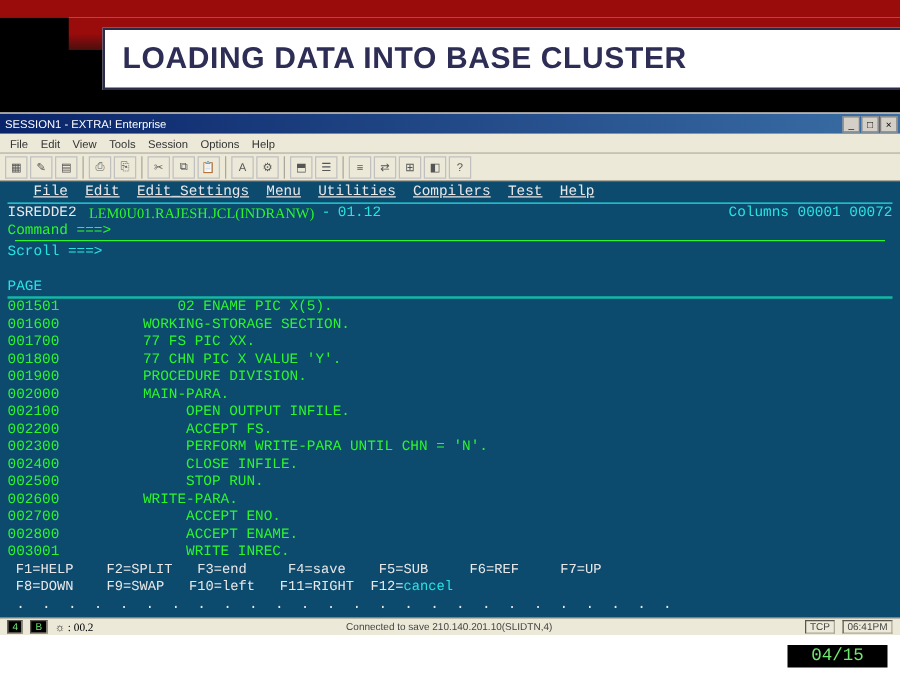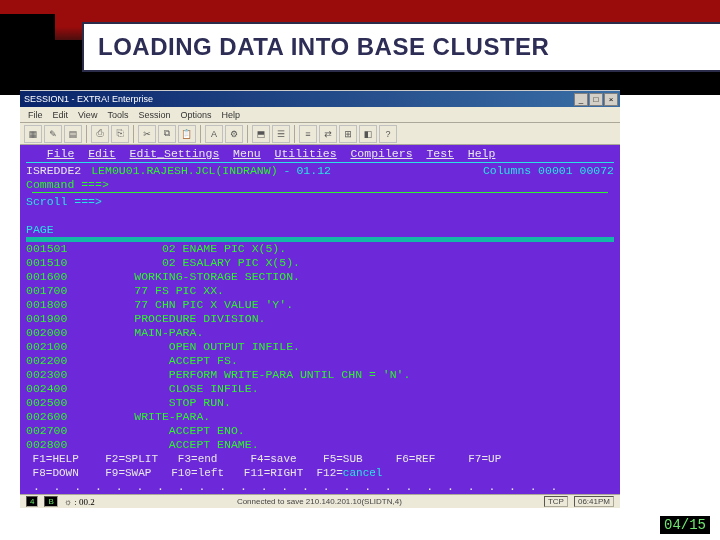--- a/index.html
+++ b/index.html
@@ -11,70 +11,70 @@
   .deco-red1 { position: absolute; top: 0; left: 0; width: 720px; height: 14px; background: #9a0b0b; }
   .deco-black1 { position: absolute; top: 14px; left: 0; width: 55px; height: 81px; background: #000; }
   .deco-red2 { position: absolute; top: 14px; left: 0; width: 720px; height: 26px; background: linear-gradient(to bottom, #9a0b0b 0%, #9a0b0b 50%, #4b0e0e 100%); }
   .deco-black2 { position: absolute; top: 40px; left: 0; width: 720px; height: 55px; background: #000; }
 
   
   .title-box { position: absolute; top: 22px; left: 82px; width: 680px; height: 50px; background: #fff; border: 2px solid #2b2b4a; display: flex; align-items: center; padding-left: 14px; }
   .title-box h1 { font-size: 24px; font-weight: 900; color: #2d2d55; letter-spacing: 0.5px; }
 
   
-  .win { position: absolute; top: 90px; left: 0; width: 600px; height: 418px; background: #d6d2c8; border-top: 1px solid #ccc; margin-left: 20px; }
+  .win { position: absolute; top: 90px; left: 0; width: 720px; height: 418px; background: #d6d2c8; border-top: 1px solid #ccc; }
   .win-titlebar { height: 16px; background: linear-gradient(to right, #0a246a, #3a6ea5); display: flex; align-items: center; justify-content: space-between; padding: 0 2px; }
   .win-title { color: #fff; font-size: 9px; font-family: Tahoma, sans-serif; padding-left: 2px; white-space: nowrap; overflow: hidden; }
   .win-ctrl { display: flex; gap: 1px; }
   .win-btn { width: 14px; height: 13px; background: #d4d0c8; border: 1px solid #808080; display: flex; align-items: center; justify-content: center; font-size: 8px; font-family: Marlett, Arial; color:#000; }
 
   .win-menubar { height: 16px; background: #ece9d8; display: flex; align-items: center; gap: 10px; padding-left: 8px; font-size: 9px; color: #333; border-bottom: 1px solid #aca899; }
   .win-menuitem { cursor: default; }
 
   .win-toolbar { height: 22px; background: #ece9d8; border-bottom: 1px solid #aca899; display: flex; align-items: center; gap: 2px; padding-left: 4px; }
   .tb-btn { width: 18px; height: 18px; border: 1px solid #c0c0c0; background: #ece9d8; display:flex; align-items:center; justify-content:center; font-size:9px; color:#555; }
   .tb-sep { width: 1px; height: 18px; background: #aca899; margin: 0 2px; }
 
   
-  .term { position: relative; height: calc(100% - 16px - 16px - 22px - 14px); background: #6d28d9; font-family: 'Courier New', monospace; font-size: 11.5px; line-height: 14px; color: #c0c0c0; padding: 2px 6px 2px 6px; overflow: hidden; }
+  .term { position: relative; height: calc(100% - 16px - 16px - 22px - 14px); background: #0c4a6e; font-family: 'Courier New', monospace; font-size: 11.5px; line-height: 14px; color: #c0c0c0; padding: 2px 6px 2px 6px; overflow: hidden; }
   .term .row { white-space: pre; }
   .menu-row { color: #e8e8e8; }
   .menu-row span { text-decoration: underline; text-underline-offset: 1px; }
 
   .header-row { display: flex; }
   .header-row .left { color: #e8e8e8; }
-  .header-row .mid { color: #2df52d; margin-left: 10px; }
+  .header-row .mid { color: #2df52d; margin-left: 10px; font-family: Liberation Serif, serif; }
   .header-row .sep { color: #29e3e3; margin-left: 6px; }
   .header-row .ver { color: #29e3e3; margin-left: 6px; }
   .header-row .right { margin-left: auto; color: #29e3e3; }
 
   .cmd-row { display: flex; flex-direction: column; }
   .cmd-row .cmd { color: #2df52d; }
   .cmd-row .fill { flex: 1; border-bottom: 1px solid #2df52d; margin: 0 6px 2px 6px; height: 10px; }
   .cmd-row .scroll { color: #29e3e3; }
-  .cmd-row .page { color: #29e3e3; border-bottom: 5px solid #14b8a6; }
+  .cmd-row .page { color: #29e3e3; border-bottom: 2px solid #14b8a6; }
 
   .code-line { display: flex; }
   .code-line .num { color: #2df52d; width: 60px; }
   .code-line .txt { color: #2df52d; white-space: pre; }
 
   .fkey-row { color: #e8e8e8; font-size: 11px; letter-spacing: 0; }
   .fkey-row span { display:inline-block; }
   .cancel { color: #29e3e3; }
 
   .dots-row { color: #e8e8e8; letter-spacing: 0; }
 
   .win-status { height: 14px; background: #ece9d8; border-top: 1px solid #aca899; display: flex; align-items: center; justify-content: space-between; font-size: 9px; padding: 0 6px; color:#444; }
   .status-left { display:flex; align-items:center; gap:6px; }
   .status-box { border: 1px inset #aca899; padding: 0 3px; font-size:8px; }
   .status-mid { color:#000; font-family:Liberation Serif, serif; }
 
   
   .slide-bottom { position: absolute; bottom: 0; left: 0; width: 720px; height: 32px; background: #fff; }
-  .slide-counter { position: absolute; bottom: 6px; right: 10px; background: #000; color: #6fe86f; font-family: 'Courier New', monospace; font-size: 14px; padding: 1px 4px; }
+  .slide-counter { position: absolute; bottom: 6px; right: 10px; background: #000; color: #6fe86f; font-family: 'Courier New', monospace; font-size: 14px; padding: 1px 19px; }
 </style>
 </head>
 <body>
 
 <div class="slide">
   <div class="deco-top">
     <div class="deco-red1"></div>
     <div class="deco-red2"></div>
     <div class="deco-black2"></div>
     <div class="deco-black1"></div>
@@ -149,24 +149,20 @@
         <span class="scroll">Scroll ===&gt;</span>&nbsp;
         <span class="page">PAGE</span>
       </div>
 
       <div id="code-container">
           <div class="code-line">
             <span class="num">001501</span>
             <span class="txt">           02 ENAME PIC X(5).</span>
           </div>
           <div class="code-line">
-            <span class="num">001510</span>
-            <span class="txt">           02 ESALARY PIC X(5).</span>
-          </div>
-          <div class="code-line">
             <span class="num">001600</span>
             <span class="txt">       WORKING-STORAGE SECTION.</span>
           </div>
           <div class="code-line">
             <span class="num">001700</span>
             <span class="txt">       77 FS PIC XX.</span>
           </div>
           <div class="code-line">
             <span class="num">001800</span>
             <span class="txt">       77 CHN PIC X VALUE 'Y'.</span>
@@ -203,20 +199,24 @@
             <span class="num">002600</span>
             <span class="txt">       WRITE-PARA.</span>
           </div>
           <div class="code-line">
             <span class="num">002700</span>
             <span class="txt">            ACCEPT ENO.</span>
           </div>
           <div class="code-line">
             <span class="num">002800</span>
             <span class="txt">            ACCEPT ENAME.</span>
+          </div>
+          <div class="code-line">
+            <span class="num">003001</span>
+            <span class="txt">            WRITE INREC.</span>
           </div>
         </div>
 
       <div class="row fkey-row"><span> F1=HELP    F2=SPLIT   F3=end     F4=save    F5=SUB     F6=REF     F7=UP</span></div>
       <div class="row fkey-row"><span> F8=DOWN    F9=SWAP   F10=left   F11=RIGHT  F12=</span><span class="cancel">cancel</span></div>
       <div class="row dots-row"> .  .  .  .  .  .  .  .  .  .  .  .  .  .  .  .  .  .  .  .  .  .  .  .  .  .</div>
     </div>
 
     <div class="win-status">
       <div class="status-left">

